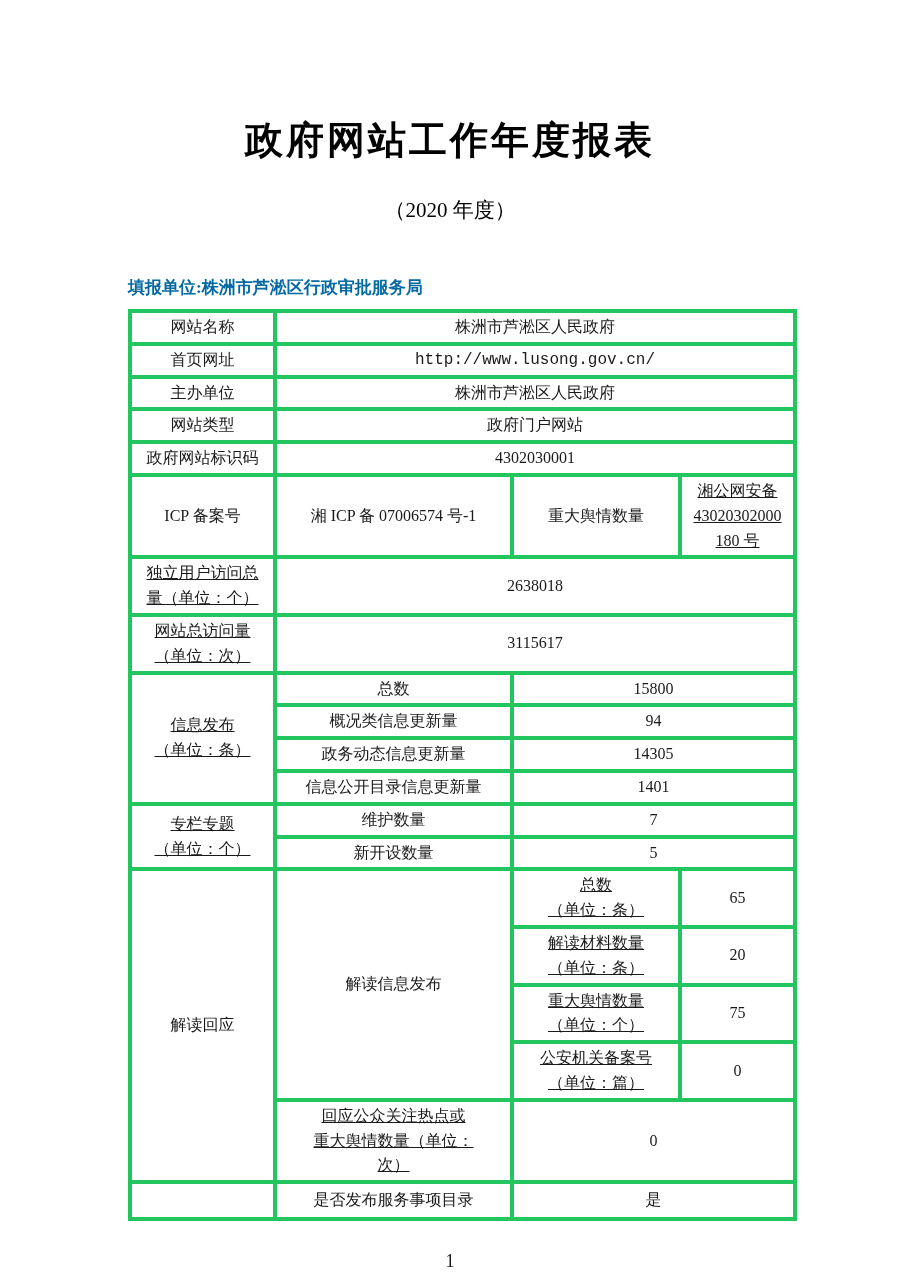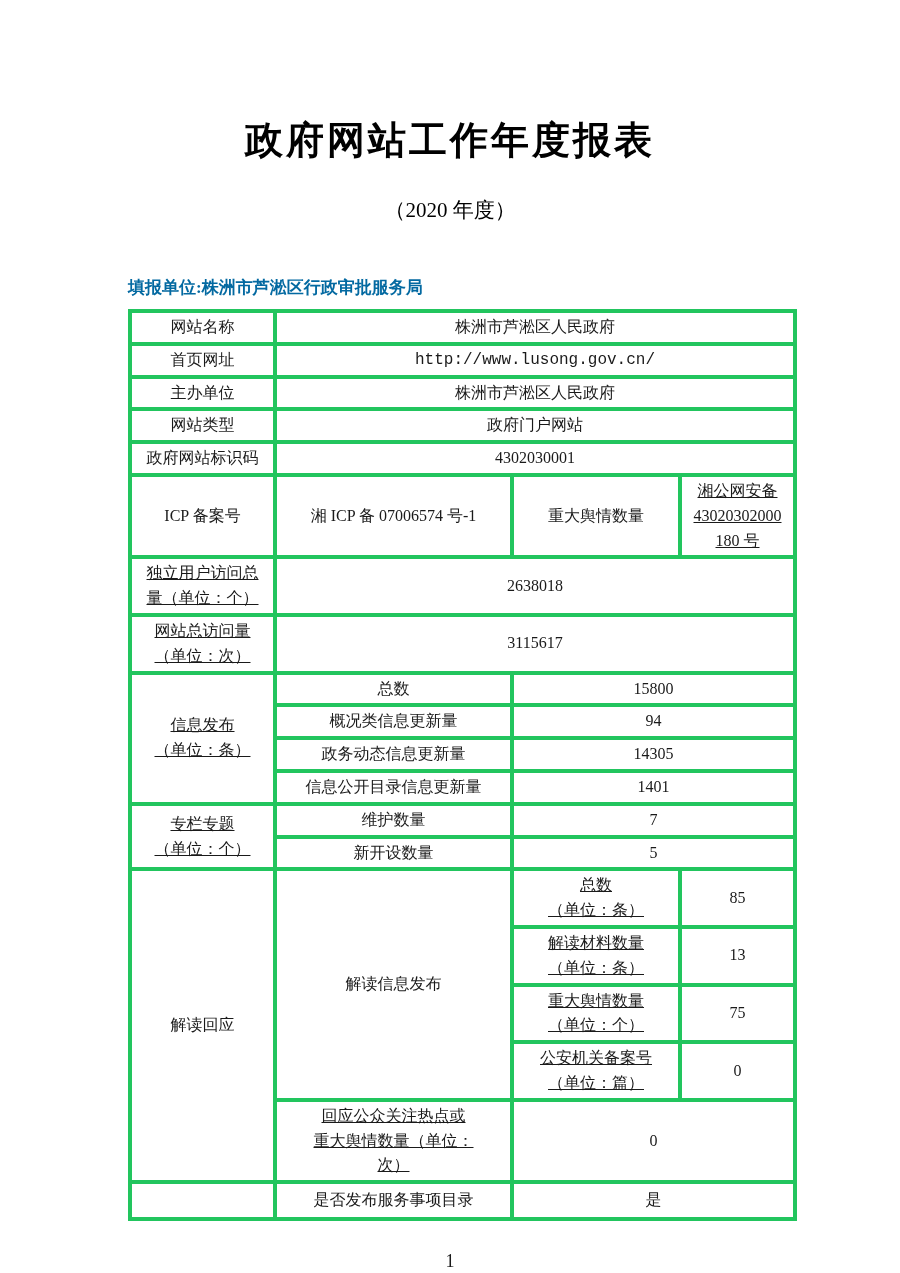--- a/index.html
+++ b/index.html
@@ -169,26 +169,26 @@
     <tr class="h32">
       <td>新开设数量</td>
       <td class="val" colspan="2">5</td>
     </tr>
 
     <tr class="h50">
       <td rowspan="5">解读回应</td>
       <td rowspan="4">解读信息发布</td>
       <td class="ml">总数
 （单位：条）</td>
-      <td class="val">85</td>
+      <td class="val">65</td>
     </tr>
     <tr class="h50">
       <td class="ml">解读材料数量
 （单位：条）</td>
-      <td class="val">13</td>
+      <td class="val">20</td>
     </tr>
     <tr class="h50">
       <td class="ml">重大舆情数量
 （单位：个）</td>
       <td class="val">75</td>
     </tr>
     <tr class="h50">
       <td class="ml">公安机关备案号
 （单位：篇）</td>
       <td class="val">0</td>

